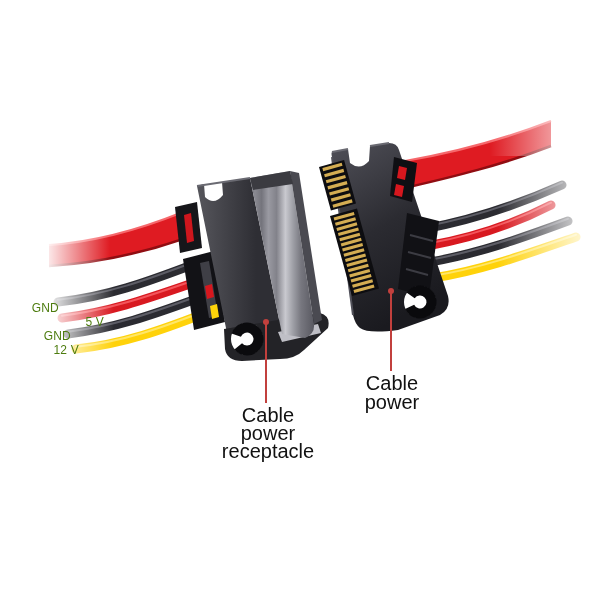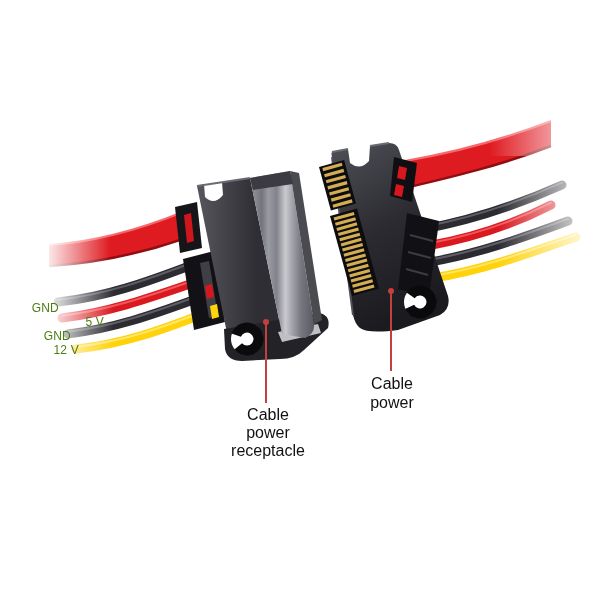--- a/index.html
+++ b/index.html
@@ -6,21 +6,21 @@
   .stage{
     position:relative;width:600px;height:600px;background:#ffffff;overflow:hidden;
     font-family:"Liberation Sans", sans-serif;
   }
   .stage svg{position:absolute;left:0;top:0;}
   .wire-label{
     position:absolute;font-size:12px;line-height:14px;color:#4d7c0f;
     text-align:right;letter-spacing:0.2px;
   }
   .caption{
-    position:absolute;text-align:center;font-size:16px;color:#111;
+    position:absolute;text-align:center;font-size:20px;color:#111;
   }
   .caption div{line-height:18px;}
   .caption.right div{line-height:19px;}
 </style>
 </head>
 <body>
 
 <div class="stage">
 
   <svg width="600" height="600" viewBox="0 0 600 600">

